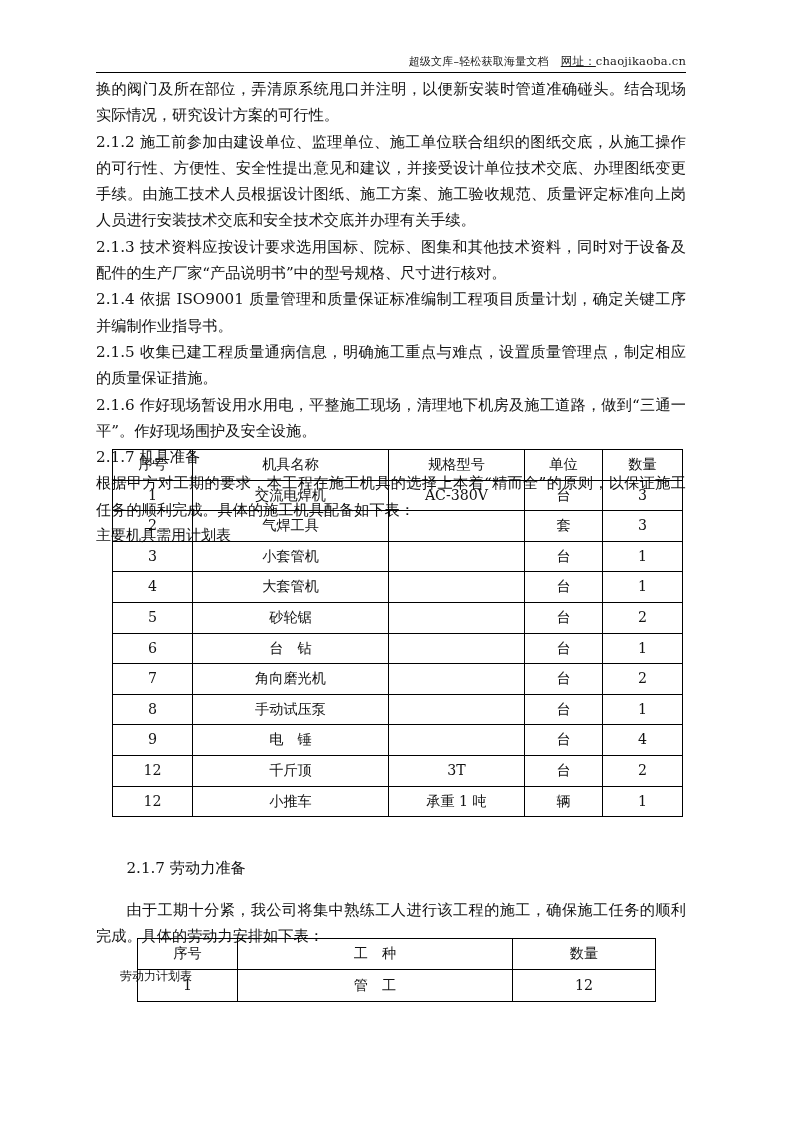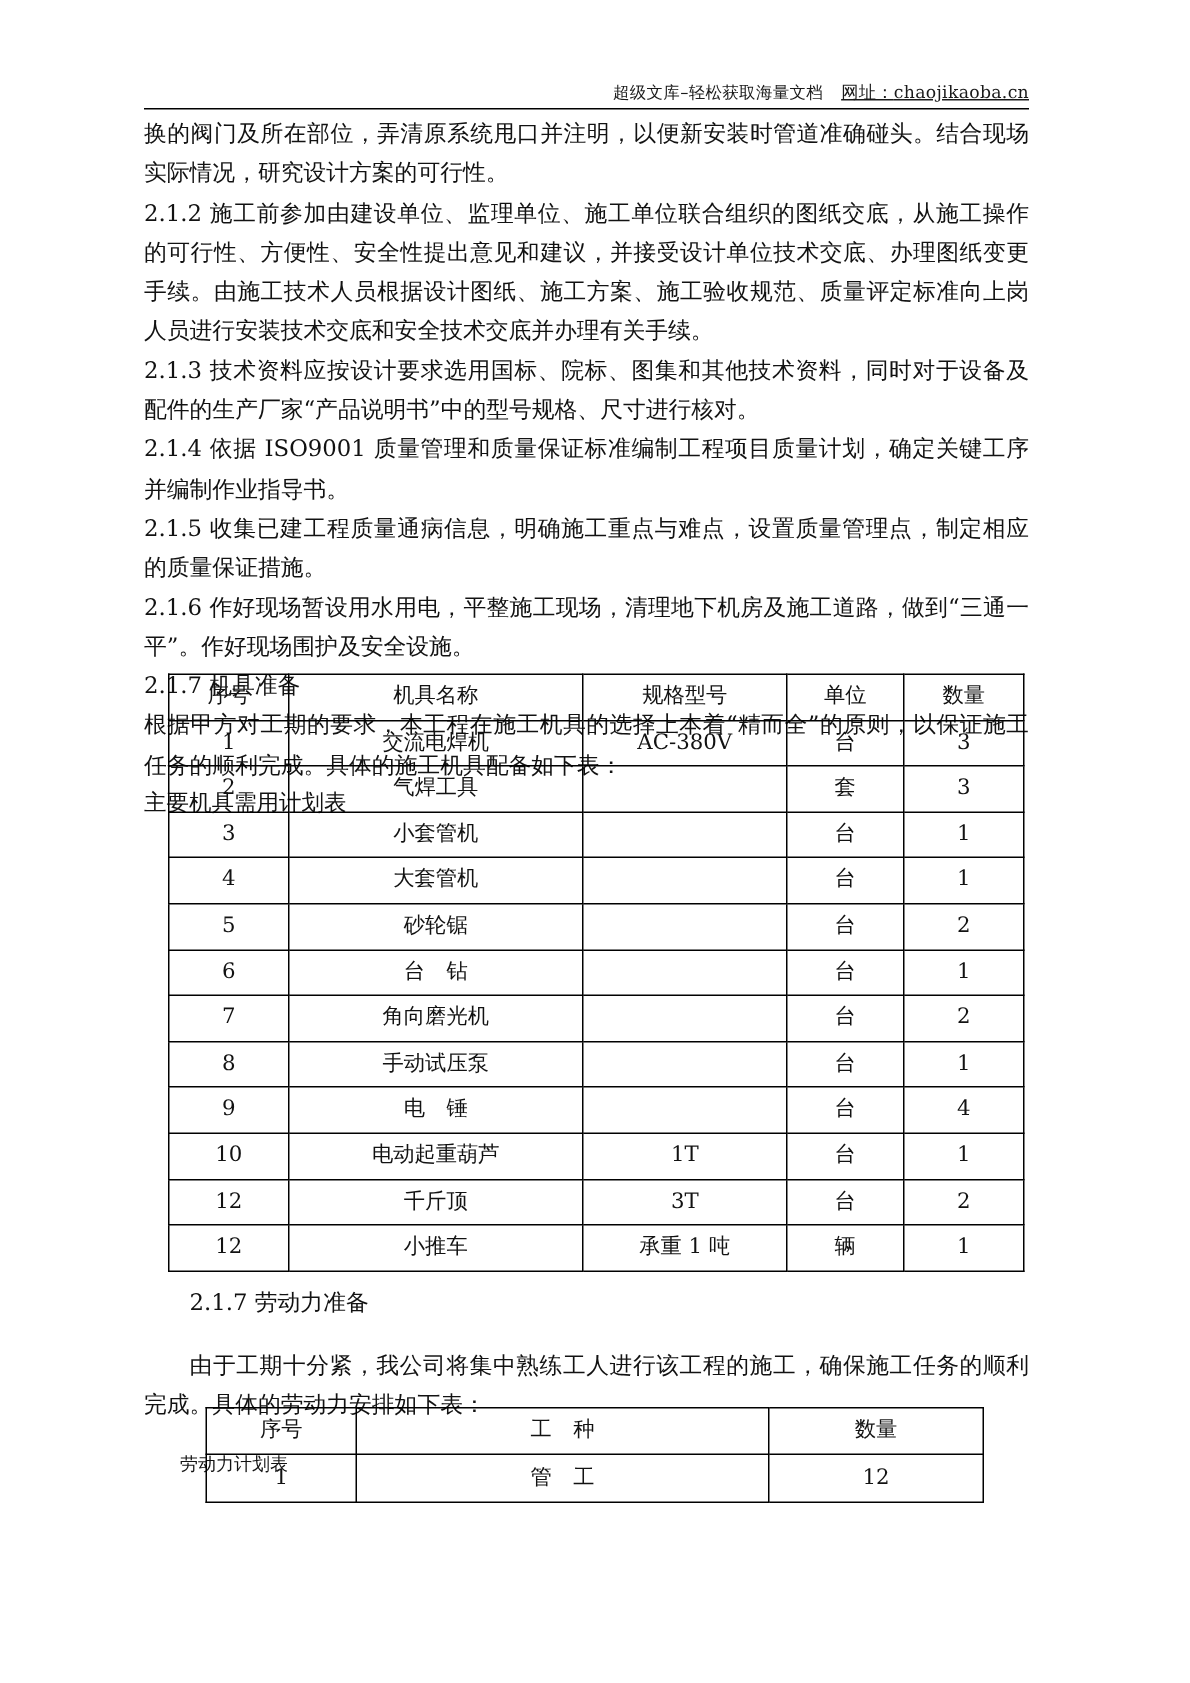--- a/index.html
+++ b/index.html
@@ -38,21 +38,20 @@
     font-size: 11px;
     margin-top: 12px;
   }
   .header .url-label {
     margin-left: 12px;
     text-decoration: underline;
   }
   .header .url {
     font-family: "DejaVu Serif", "Liberation Serif", serif;
     font-size: 11.5px;
-    text-decoration: underline;
   }
   .header-rule {
     position: absolute;
     left: 96px;
     top: 72px;
     width: 590px;
     height: 0;
     border-top: 1.2px solid #000;
   }
 
@@ -247,27 +246,20 @@
           <td>1</td>
         </tr>
       <tr>
           <td>9</td>
           <td>电　锤</td>
           <td></td>
           <td>台</td>
           <td>4</td>
         </tr>
       <tr>
-          <td>10</td>
-          <td>电动起重葫芦</td>
-          <td>1T</td>
-          <td>台</td>
-          <td>1</td>
-        </tr>
-      <tr>
           <td>12</td>
           <td>千斤顶</td>
           <td>3T</td>
           <td>台</td>
           <td>2</td>
         </tr>
       <tr>
           <td>12</td>
           <td>小推车</td>
           <td>承重 1 吨</td>

